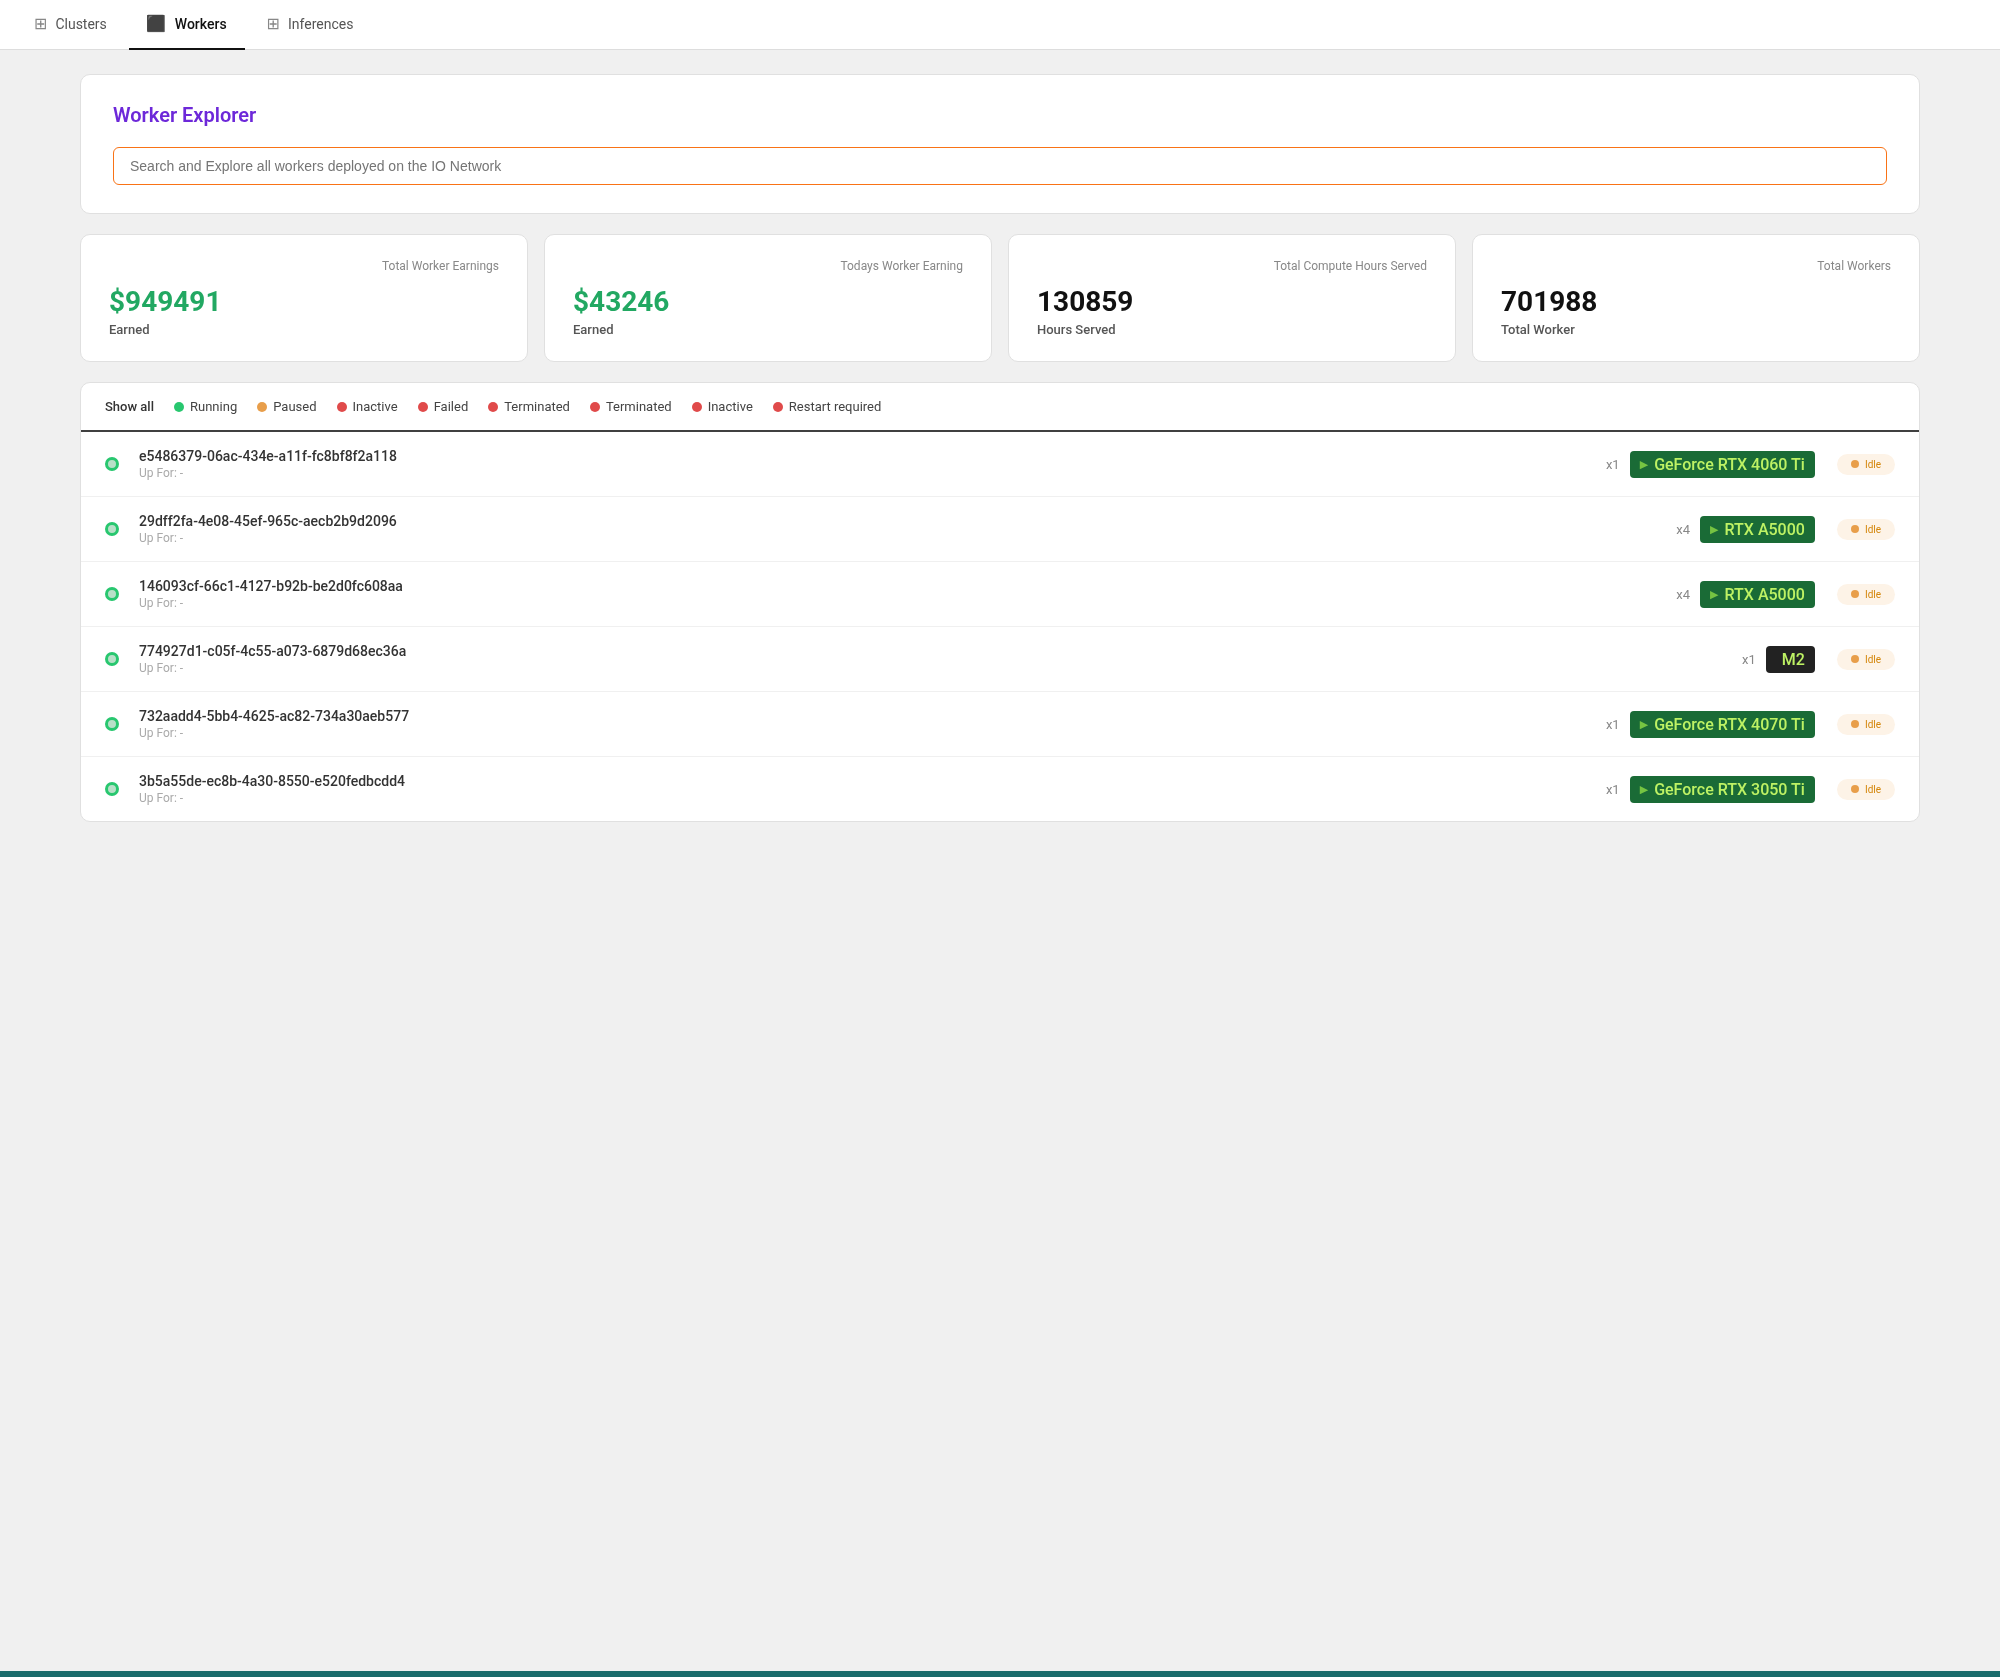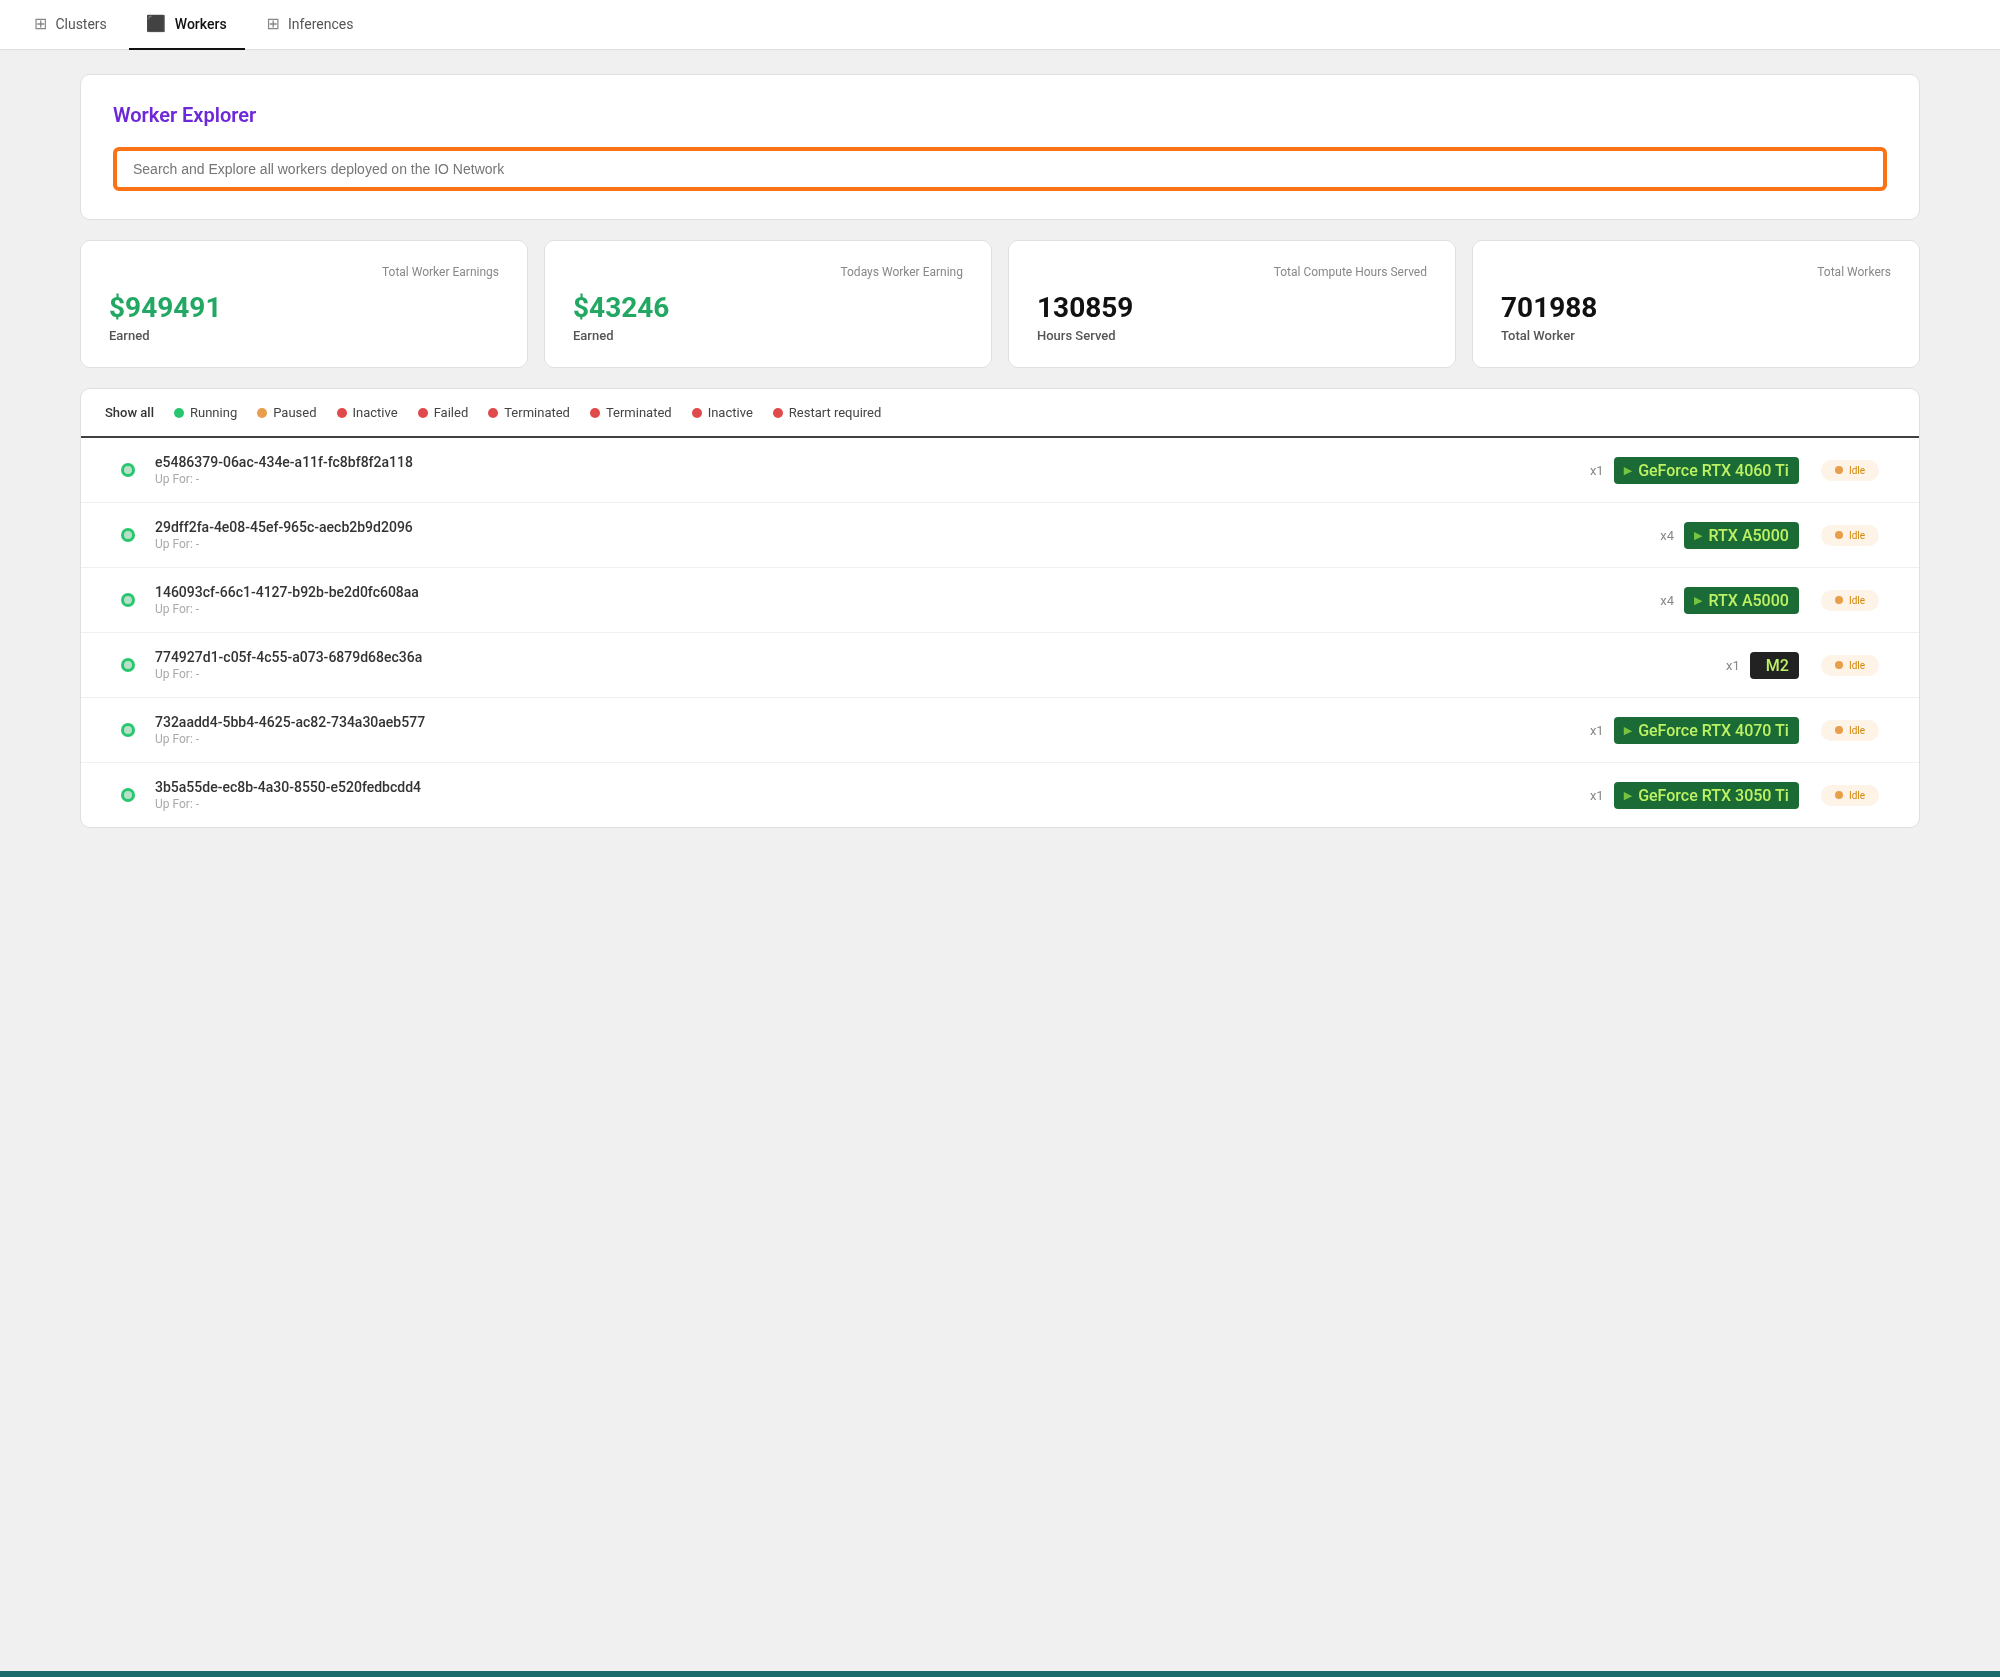--- a/index.html
+++ b/index.html
@@ -57,21 +57,21 @@
     }
     .card-title {
       font-size: 20px;
       font-weight: 600;
       color: #6d28d9;
       margin-bottom: 20px;
     }
     .search-input {
       width: 100%;
       padding: 10px 16px;
-      border: 4px solid #f97316;
+      border: 1px solid #f97316;
       border-radius: 6px;
       font-size: 14px;
       color: #737373;
       outline: none;
       background: #fff;
     }
 
     
     .stats-row {
       display: grid;
@@ -142,21 +142,21 @@
       display: inline-block;
     }
     .dot-green { background: #28c76f; }
     .dot-orange { background: #e89e4a; }
     .dot-red { background: #e04a4a; }
 
     
     .worker-row {
       display: flex;
       align-items: center;
-      padding: 16px 40px;
+      padding: 16px 24px;
       border-bottom: 1px solid #f0f0f0;
       cursor: pointer;
       transition: background 0.15s;
       justify-content: flex-end;
     }
     .worker-row:last-child { border-bottom: none; }
 
     .worker-status-dot {
       width: 14px;
       height: 14px;

